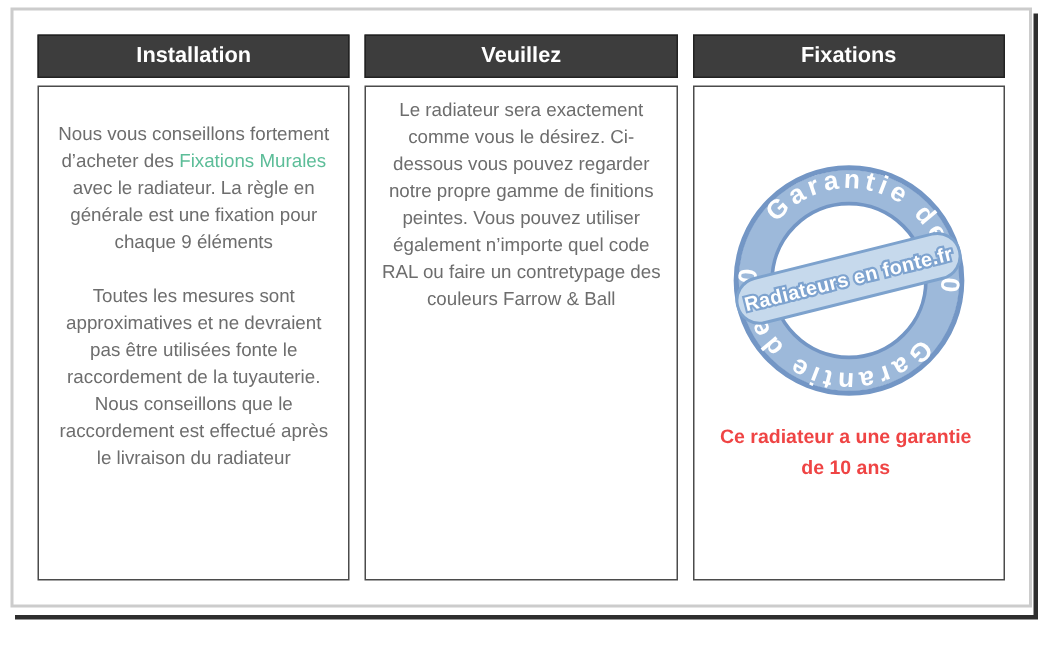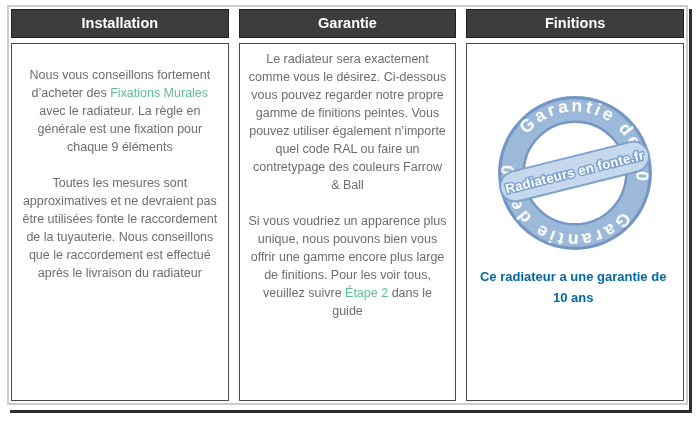--- a/index.html
+++ b/index.html
@@ -3,42 +3,42 @@
 <meta charset="utf-8">
 <style>
   html, body { margin:0; padding:0; background:#ffffff; }
   .canvas {
     position:relative; width:699px; height:434px; background:#ffffff;
     overflow:hidden; font-family:"Liberation Sans", sans-serif;
   }
   .panel {
     position:absolute; left:7px; top:5px; width:681px; height:400px;
     box-sizing:border-box; border:2px solid #cccccc; background:#ffffff;
-    padding:2px; display:flex; gap:10px;
+    padding:16px; display:flex; gap:10px;
   }
   .frame-right  { position:absolute; left:689px; top:9px;  width:3px;  height:403px; background:#2e2e2e; }
   .frame-bottom { position:absolute; left:10px; top:410px; width:682px; height:3px;  background:#2e2e2e; }
 
   .col { flex:1 1 0; min-width:0; display:flex; flex-direction:column; }
   .col-header {
     flex:0 0 auto; background:#3d3d3d; border:1px solid #222222;
     color:#ffffff; font-weight:bold; font-size:14.5px; line-height:17px;
     text-align:center; padding:5px 0; box-sizing:border-box;
   }
   .col-body {
     flex:1 1 auto; margin-top:5px; border:1px solid #4b4b4b; overflow:hidden;
     text-align:center; color:#6d6d6d; font-size:12.5px; line-height:18px;
     padding:6px 8px; box-sizing:border-box; background:#ffffff;
   }
   .col-installation .col-body { padding-top:22px; }
   .para { margin:0 0 18px 0; }
   .para-finitions-1 { }
   a.link { color:#5cbd98; text-decoration:none; cursor:pointer; }
   .bold-note {
-    color:#0369a1; font-weight:bold; font-size:13px; line-height:21px;
+    color:#ef4444; font-weight:bold; font-size:13px; line-height:21px;
     margin:10px 4px 20px 0;
   }
   .badge { display:block; margin:40px auto 0 auto; width:166px; height:166px; }
   .arc-text {
     fill:#ffffff; font-weight:bold; font-size:18px; letter-spacing:3px;
     font-family:"Liberation Sans", sans-serif;
   }
   .band-text {
     fill:#ffffff; font-weight:bold; font-size:13.5px; text-anchor:middle;
     stroke:#7ea3cf; stroke-width:3px; paint-order:stroke; letter-spacing:0.3px;
@@ -56,31 +56,30 @@
         <span>Installation</span>
       </div>
       <div class="col-body">
         <p class="para"><span>Nous vous conseillons fortement d’acheter des </span><a class="link">Fixations Murales</a><span> avec le radiateur.  La règle en générale est une fixation pour chaque 9 éléments</span></p>
         <p class="para">Toutes les mesures sont approximatives et ne devraient pas être utilisées fonte le raccordement de la tuyauterie.  Nous conseillons que le raccordement est effectué après le livraison du radiateur</p>
       </div>
     </div>
 
     <div class="col col-finitions">
       <div class="col-header">
-        <span>Garantie</span>
+        <span>Veuillez</span>
       </div>
       <div class="col-body">
         <p class="para para-finitions-1">Le radiateur sera exactement comme vous le désirez.  Ci-dessous vous pouvez regarder notre propre gamme de finitions peintes.  Vous pouvez utiliser également n’importe quel code RAL ou faire un contretypage des couleurs Farrow &amp; Ball</p>
-        <p class="para"><span>Si vous voudriez un apparence plus unique, nous pouvons bien vous offrir une gamme encore plus large de finitions.  Pour les voir tous, veuillez suivre </span><a class="link">Étape 2</a><span> dans le guide</span></p>
       </div>
     </div>
 
     <div class="col col-garantie">
       <div class="col-header">
-        <span>Finitions</span>
+        <span>Fixations</span>
       </div>
       <div class="col-body">
 
         <svg class="badge" viewBox="0 0 170 170" aria-hidden="true">
           <defs>
             <path id="arcT" d="M 25.8,106.5 A 63,63 0 1 1 144.2,106.5" fill="none"></path>
           </defs>
           <circle cx="85" cy="85" r="64" fill="none" stroke="#9db9da" stroke-width="23"></circle>
           <circle cx="85" cy="85" r="77" fill="none" stroke="#7396c5" stroke-width="3.5"></circle>
           <circle cx="85" cy="85" r="52.5" fill="none" stroke="#7396c5" stroke-width="2.5"></circle>

